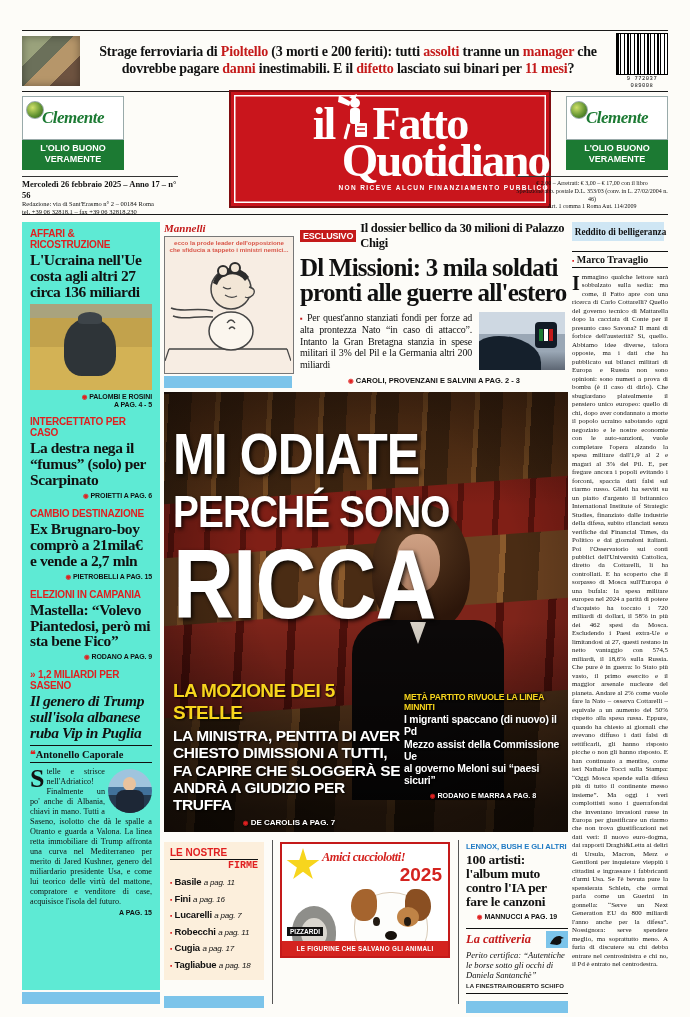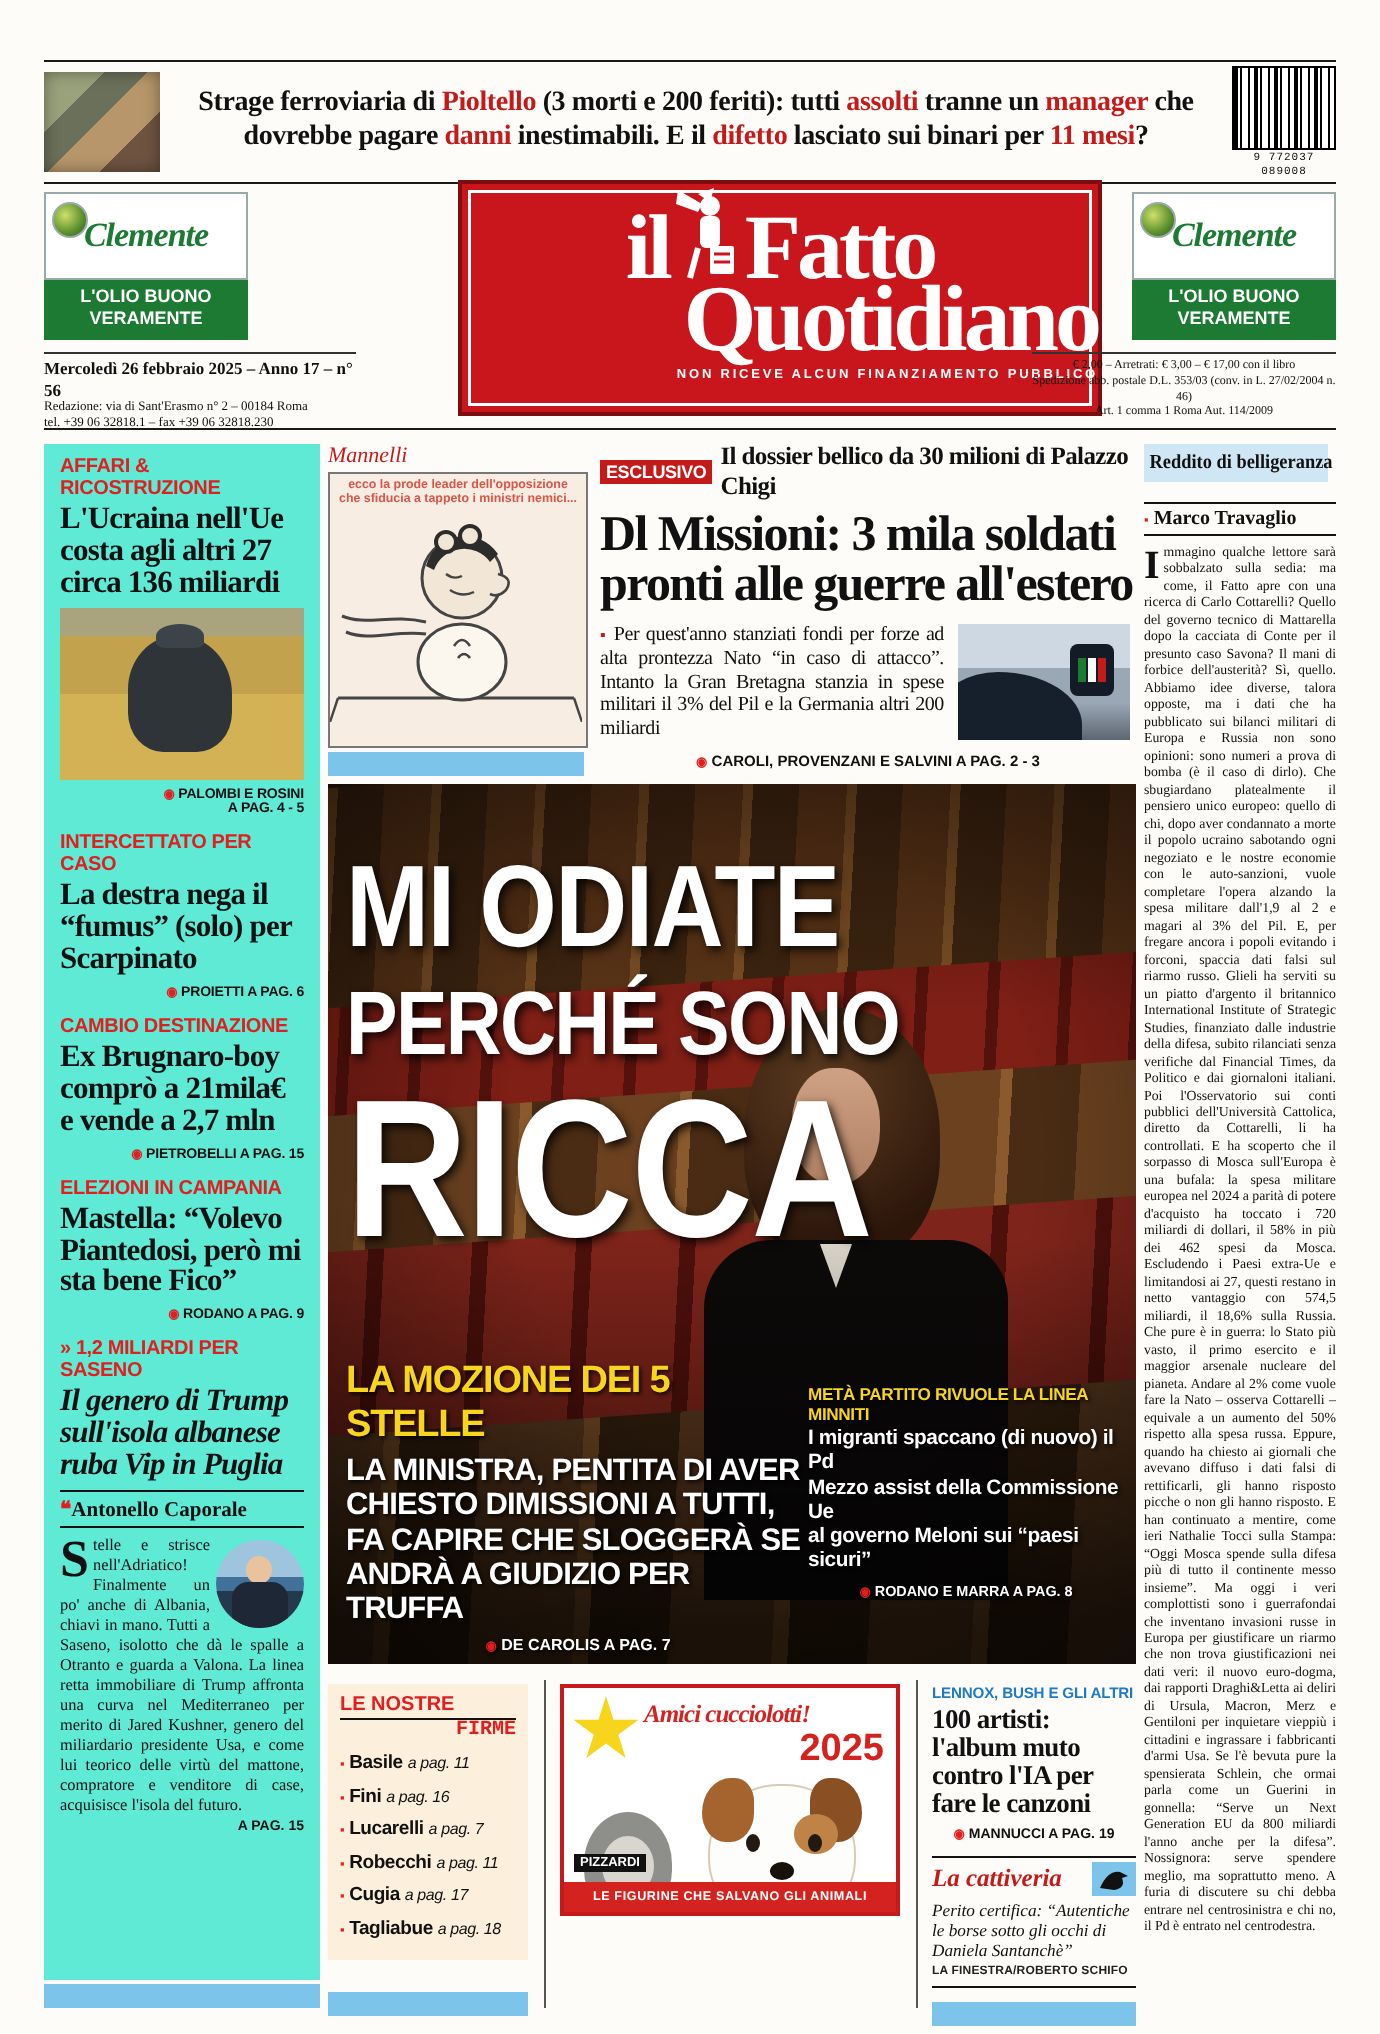--- a/index.html
+++ b/index.html
@@ -47,21 +47,21 @@
   .cap-author{font-weight:bold;font-size:10.5px;border-top:1.5px solid #111;border-bottom:1px solid #111;padding:2px 0;margin:4px 0 4px;}
   .qmark{color:#e02020;font-weight:bold;}
   .cap-body{font-size:8.2px;line-height:1.22;text-align:justify;}
   .dropcap{float:left;font-weight:bold;font-size:26px;line-height:.8;padding:2px 2px 0 0;}
   .kushner{float:right;width:44px;height:44px;border-radius:50%;margin:2px 0 2px 3px;position:relative;overflow:hidden;
      background:linear-gradient(180deg,#9fc4de 0 42%,#41719a 42% 58%,#24394e 58%);}
   .kushner:before{content:"";position:absolute;left:15px;top:8px;width:13px;height:14px;border-radius:50%;background:#e8c39e;}
   .kushner:after{content:"";position:absolute;left:8px;top:21px;width:28px;height:23px;border-radius:8px 8px 0 0;background:#1d2736;}
   .cap-page{font-family:"Liberation Sans",sans-serif;font-weight:bold;font-size:7px;text-align:right;margin-top:2px;}
   
-  .cartoon-label{position:absolute;left:164px;top:222px;color:#c41a1a;font-weight:normal;font-style:italic;font-size:11px;}
+  .cartoon-label{position:absolute;left:164px;top:222px;color:#c41a1a;font-weight:bold;font-style:italic;font-size:11px;}
   .cartoon{position:absolute;left:164px;top:236px;width:128px;height:136px;background:#f7ede3;border:1px solid #777;overflow:hidden;}
   .cartoon-caption{color:#d85548;font-family:"Liberation Sans",sans-serif;font-weight:bold;font-size:6.2px;line-height:1.15;text-align:center;padding:2px 3px 0;}
   
   .exclusive{position:absolute;left:300px;top:221px;width:268px;}
   .ex-kickerline{display:flex;align-items:center;gap:4px;}
   .ex-label{background:#c41a1a;color:#fff;font-family:"Liberation Sans",sans-serif;font-weight:bold;font-size:9px;padding:1px 3px;letter-spacing:-.2px;}
   .ex-kicker{font-weight:bold;font-size:12.5px;letter-spacing:-.3px;}
   .ex-headline{font-weight:bold;font-size:25px;line-height:1.0;letter-spacing:-.8px;margin-top:4px;}
   .ex-row{display:flex;gap:7px;margin-top:7px;}
   .ex-summary{width:172px;font-size:10px;line-height:1.18;text-align:justify;letter-spacing:-.2px;}

